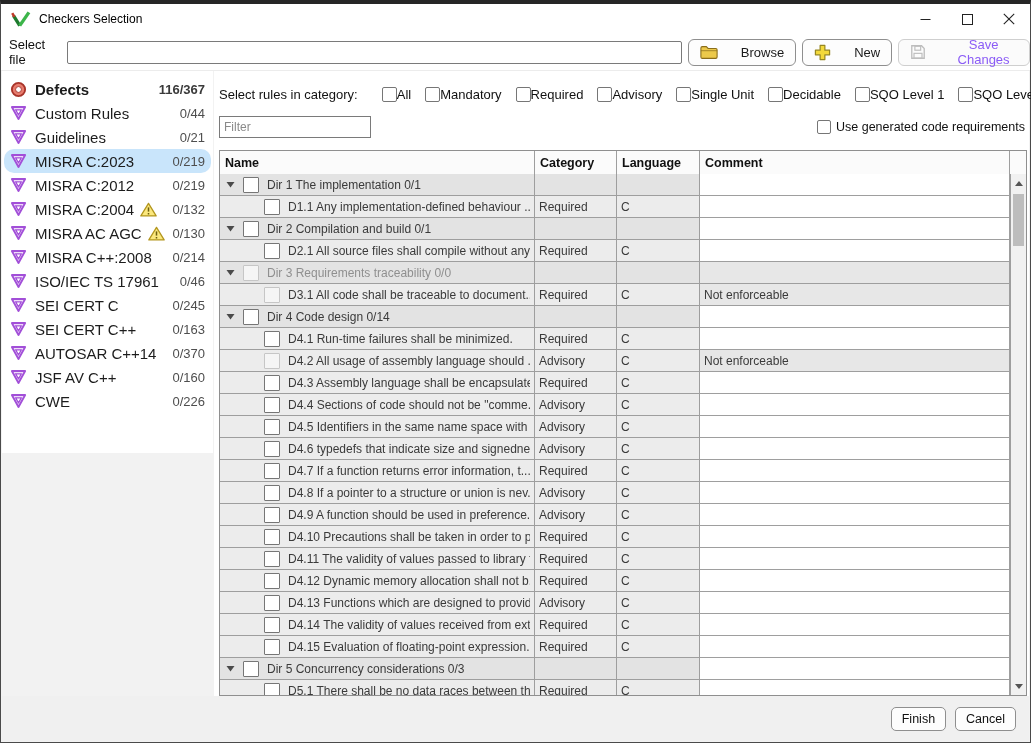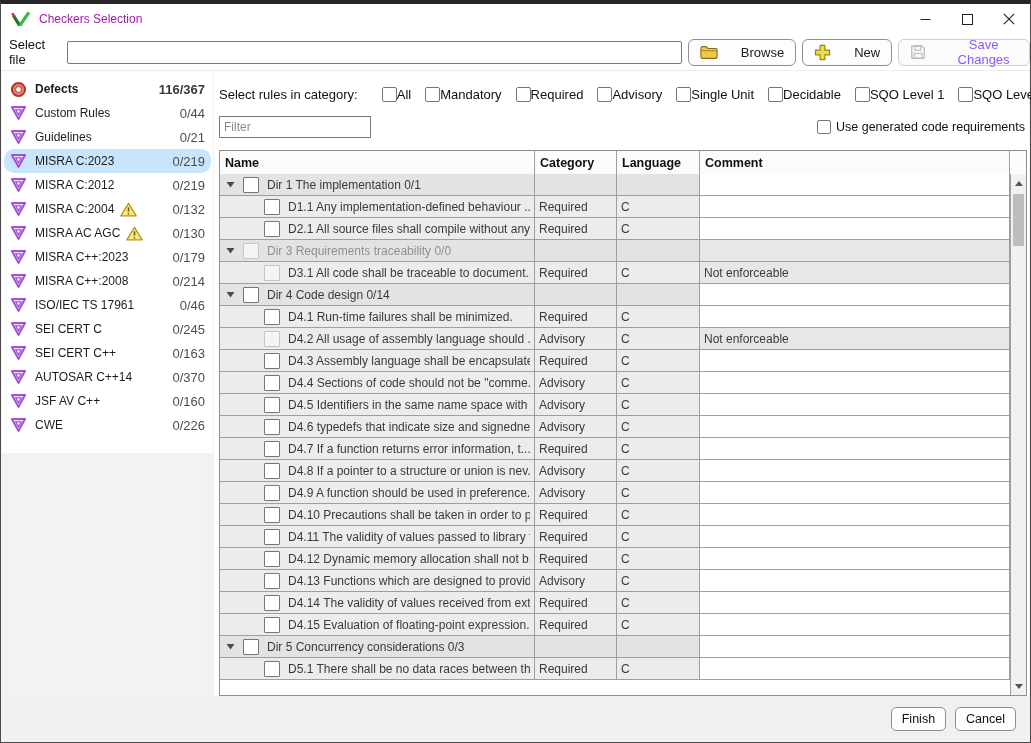--- a/index.html
+++ b/index.html
@@ -6,38 +6,38 @@
   body{
     width:1031px;height:743px;position:relative;overflow:hidden;
     font-family:"Liberation Sans",sans-serif;background:#f2f2f2;
     -webkit-font-smoothing:antialiased;
   }
   .window{position:absolute;inset:0;border:1px solid #4a4a4a;border-top:4px solid #262626;box-sizing:border-box;background:#f2f2f2;}
 
   
   .titlebar{position:absolute;left:0;right:0;top:0;height:30px;background:#ffffff;display:flex;align-items:center;}
   .app-logo{margin-left:10px;width:20px;height:18px;display:flex;align-items:center;}
-  .title-text{margin-left:8px;font-size:12px;color:#a21caf;}
+  .title-text{margin-left:8px;font-size:12px;color:#000000;}
   .win-controls{margin-left:auto;display:flex;height:100%;}
   .win-btn{width:42px;height:100%;display:flex;align-items:center;justify-content:center;background:transparent;border:none;cursor:pointer;}
   .win-btn svg{display:block;}
 
   
   .filebar{position:absolute;left:0;right:0;top:30px;height:36px;background:#ffffff;display:flex;align-items:center;border-bottom:1px solid #ececec;}
   .filebar-label{margin-left:8px;font-size:13px;color:#111;}
   .file-input{margin-left:9px;width:697px;height:21px;border:1px solid #7a7a7a;border-radius:2px;font-size:12px;padding:0 4px;outline:none;background:#fff;}
   .toolbtn{display:flex;align-items:center;gap:23px;height:27px;padding:0 11px;margin-left:6px;background:#fdfdfd;border:1px solid #8f8f8f;border-radius:6px;font-size:13px;color:#1a1a1a;font-family:"Liberation Sans",sans-serif;cursor:pointer;}
   .toolbtn.disabled{color:#8b5cf6;border-color:#cfcfcf;background:#fbfbfb;cursor:default;}
 
   
   .sidebar{position:absolute;left:1px;top:67px;width:211px;height:382px;background:#ffffff;padding-top:6px;box-sizing:border-box;}
   .sb-item{position:relative;height:24px;display:flex;align-items:center;padding:0 6px 0 6px;border-radius:10px;margin:0 2px;}
   .sb-item.selected{background:#c9e5fb;}
   .sb-icon{width:18px;display:flex;align-items:center;}
-  .sb-label{margin-left:7px;font-size:12px;color:#1c1c1c;white-space:nowrap;}
+  .sb-label{margin-left:7px;font-size:15px;color:#1c1c1c;white-space:nowrap;}
   .sb-item.bold .sb-label{font-weight:bold;}
   .sb-warn{margin-left:6px;display:flex;align-items:center;}
   .sb-count{margin-left:auto;font-size:13px;color:#4e4e4e;}
   .sb-item.bold .sb-count{font-weight:bold;color:#3a3a3a;}
 
   
   .main{position:absolute;left:213px;top:67px;right:1px;bottom:46px;background:#ffffff;}
   .cat-row{position:absolute;left:5px;top:13px;right:0;height:20px;display:flex;align-items:center;font-size:13px;color:#111;white-space:nowrap;}
   .cat-label{margin-right:24px;}
   .cat-opt{display:flex;align-items:center;margin-right:14px;}
@@ -235,30 +235,20 @@
           </span>
           <span class="sb-count">0/130</span>
         </div>
         <div class="sb-item">
           <span class="sb-icon">
             <svg width="17" height="16" viewBox="0 0 20 18">
               <path d="M2.2 2 H17.8 L10 16 Z" fill="#efdcf9" stroke="#a24fd8" stroke-width="2.2" stroke-linejoin="round"></path>
               <path d="M6.6 5.2 H13.4 L10 11.2 Z" fill="#ffffff" stroke="#a24fd8" stroke-width="1.5" stroke-linejoin="round"></path>
             </svg>
           </span>
-          <span class="sb-label">MISRA C++:2023</span>
-          <span class="sb-count">0/179</span>
-        </div>
-        <div class="sb-item">
-          <span class="sb-icon">
-            <svg width="17" height="16" viewBox="0 0 20 18">
-              <path d="M2.2 2 H17.8 L10 16 Z" fill="#efdcf9" stroke="#a24fd8" stroke-width="2.2" stroke-linejoin="round"></path>
-              <path d="M6.6 5.2 H13.4 L10 11.2 Z" fill="#ffffff" stroke="#a24fd8" stroke-width="1.5" stroke-linejoin="round"></path>
-            </svg>
-          </span>
           <span class="sb-label">MISRA C++:2008</span>
           <span class="sb-count">0/214</span>
         </div>
         <div class="sb-item">
           <span class="sb-icon">
             <svg width="17" height="16" viewBox="0 0 20 18">
               <path d="M2.2 2 H17.8 L10 16 Z" fill="#efdcf9" stroke="#a24fd8" stroke-width="2.2" stroke-linejoin="round"></path>
               <path d="M6.6 5.2 H13.4 L10 11.2 Z" fill="#ffffff" stroke="#a24fd8" stroke-width="1.5" stroke-linejoin="round"></path>
             </svg>
           </span>
@@ -391,226 +381,240 @@
           <div class="trow rule">
             <div class="cell col-name c1">
               <span class="rule-indent"></span>
               <span class="cb"></span>
               <span class="rname">D1.1 Any implementation-defined behaviour ...</span>
             </div>
             <div class="cell col-cat c2">Required</div>
             <div class="cell col-lang c3">C</div>
             <div class="cell col-comment c4"></div>
           </div>
-          <div class="trow rule">
-            <div class="cell col-name c1">
-              <span class="rule-indent"></span>
-              <span class="cb"></span>
-              <span class="rname">D2.1 All source files shall compile without any...</span>
-            </div>
-            <div class="cell col-cat c2">Required</div>
-            <div class="cell col-lang c3">C</div>
-            <div class="cell col-comment c4"></div>
-          </div>
-          <div class="trow group disabled graycomment">
+          <div class="trow group">
             <div class="cell col-name c1">
               <span class="exp">
                 <svg width="9" height="7" viewBox="0 0 9 7">
                   <path d="M0.5 1 H8.5 L4.5 6.5 Z" fill="#4a4a4a"></path>
                 </svg>
               </span>
               <span class="cb"></span>
-              <span class="rname">Dir 3 Requirements traceability 0/0</span>
+              <span class="rname">Dir 2 Compilation and build 0/1</span>
             </div>
             <div class="cell col-cat c2"></div>
             <div class="cell col-lang c3"></div>
             <div class="cell col-comment c4"></div>
           </div>
-          <div class="trow rule disabled graycomment">
-            <div class="cell col-name c1">
-              <span class="rule-indent"></span>
-              <span class="cb"></span>
-              <span class="rname">D3.1 All code shall be traceable to document...</span>
-            </div>
-            <div class="cell col-cat c2">Required</div>
-            <div class="cell col-lang c3">C</div>
-            <div class="cell col-comment c4">Not enforceable</div>
-          </div>
-          <div class="trow group">
+          <div class="trow rule">
+            <div class="cell col-name c1">
+              <span class="rule-indent"></span>
+              <span class="cb"></span>
+              <span class="rname">D2.1 All source files shall compile without any...</span>
+            </div>
+            <div class="cell col-cat c2">Required</div>
+            <div class="cell col-lang c3">C</div>
+            <div class="cell col-comment c4"></div>
+          </div>
+          <div class="trow group disabled graycomment">
             <div class="cell col-name c1">
               <span class="exp">
                 <svg width="9" height="7" viewBox="0 0 9 7">
                   <path d="M0.5 1 H8.5 L4.5 6.5 Z" fill="#4a4a4a"></path>
                 </svg>
               </span>
               <span class="cb"></span>
-              <span class="rname">Dir 4 Code design 0/14</span>
+              <span class="rname">Dir 3 Requirements traceability 0/0</span>
             </div>
             <div class="cell col-cat c2"></div>
             <div class="cell col-lang c3"></div>
             <div class="cell col-comment c4"></div>
           </div>
-          <div class="trow rule">
-            <div class="cell col-name c1">
-              <span class="rule-indent"></span>
-              <span class="cb"></span>
-              <span class="rname">D4.1 Run-time failures shall be minimized.</span>
-            </div>
-            <div class="cell col-cat c2">Required</div>
-            <div class="cell col-lang c3">C</div>
-            <div class="cell col-comment c4"></div>
-          </div>
           <div class="trow rule disabled graycomment">
             <div class="cell col-name c1">
               <span class="rule-indent"></span>
               <span class="cb"></span>
-              <span class="rname">D4.2 All usage of assembly language should ...</span>
-            </div>
-            <div class="cell col-cat c2">Advisory</div>
+              <span class="rname">D3.1 All code shall be traceable to document...</span>
+            </div>
+            <div class="cell col-cat c2">Required</div>
             <div class="cell col-lang c3">C</div>
             <div class="cell col-comment c4">Not enforceable</div>
-          </div>
-          <div class="trow rule">
-            <div class="cell col-name c1">
-              <span class="rule-indent"></span>
-              <span class="cb"></span>
-              <span class="rname">D4.3 Assembly language shall be encapsulate...</span>
-            </div>
-            <div class="cell col-cat c2">Required</div>
-            <div class="cell col-lang c3">C</div>
-            <div class="cell col-comment c4"></div>
-          </div>
-          <div class="trow rule">
-            <div class="cell col-name c1">
-              <span class="rule-indent"></span>
-              <span class="cb"></span>
-              <span class="rname">D4.4 Sections of code should not be "comme...</span>
-            </div>
-            <div class="cell col-cat c2">Advisory</div>
-            <div class="cell col-lang c3">C</div>
-            <div class="cell col-comment c4"></div>
-          </div>
-          <div class="trow rule">
-            <div class="cell col-name c1">
-              <span class="rule-indent"></span>
-              <span class="cb"></span>
-              <span class="rname">D4.5 Identifiers in the same name space with ...</span>
-            </div>
-            <div class="cell col-cat c2">Advisory</div>
-            <div class="cell col-lang c3">C</div>
-            <div class="cell col-comment c4"></div>
-          </div>
-          <div class="trow rule">
-            <div class="cell col-name c1">
-              <span class="rule-indent"></span>
-              <span class="cb"></span>
-              <span class="rname">D4.6 typedefs that indicate size and signedne...</span>
-            </div>
-            <div class="cell col-cat c2">Advisory</div>
-            <div class="cell col-lang c3">C</div>
-            <div class="cell col-comment c4"></div>
-          </div>
-          <div class="trow rule">
-            <div class="cell col-name c1">
-              <span class="rule-indent"></span>
-              <span class="cb"></span>
-              <span class="rname">D4.7 If a function returns error information, t...</span>
-            </div>
-            <div class="cell col-cat c2">Required</div>
-            <div class="cell col-lang c3">C</div>
-            <div class="cell col-comment c4"></div>
-          </div>
-          <div class="trow rule">
-            <div class="cell col-name c1">
-              <span class="rule-indent"></span>
-              <span class="cb"></span>
-              <span class="rname">D4.8 If a pointer to a structure or union is nev...</span>
-            </div>
-            <div class="cell col-cat c2">Advisory</div>
-            <div class="cell col-lang c3">C</div>
-            <div class="cell col-comment c4"></div>
-          </div>
-          <div class="trow rule">
-            <div class="cell col-name c1">
-              <span class="rule-indent"></span>
-              <span class="cb"></span>
-              <span class="rname">D4.9 A function should be used in preference...</span>
-            </div>
-            <div class="cell col-cat c2">Advisory</div>
-            <div class="cell col-lang c3">C</div>
-            <div class="cell col-comment c4"></div>
-          </div>
-          <div class="trow rule">
-            <div class="cell col-name c1">
-              <span class="rule-indent"></span>
-              <span class="cb"></span>
-              <span class="rname">D4.10 Precautions shall be taken in order to p...</span>
-            </div>
-            <div class="cell col-cat c2">Required</div>
-            <div class="cell col-lang c3">C</div>
-            <div class="cell col-comment c4"></div>
-          </div>
-          <div class="trow rule">
-            <div class="cell col-name c1">
-              <span class="rule-indent"></span>
-              <span class="cb"></span>
-              <span class="rname">D4.11 The validity of values passed to library f...</span>
-            </div>
-            <div class="cell col-cat c2">Required</div>
-            <div class="cell col-lang c3">C</div>
-            <div class="cell col-comment c4"></div>
-          </div>
-          <div class="trow rule">
-            <div class="cell col-name c1">
-              <span class="rule-indent"></span>
-              <span class="cb"></span>
-              <span class="rname">D4.12 Dynamic memory allocation shall not b...</span>
-            </div>
-            <div class="cell col-cat c2">Required</div>
-            <div class="cell col-lang c3">C</div>
-            <div class="cell col-comment c4"></div>
-          </div>
-          <div class="trow rule">
-            <div class="cell col-name c1">
-              <span class="rule-indent"></span>
-              <span class="cb"></span>
-              <span class="rname">D4.13 Functions which are designed to provid...</span>
-            </div>
-            <div class="cell col-cat c2">Advisory</div>
-            <div class="cell col-lang c3">C</div>
-            <div class="cell col-comment c4"></div>
-          </div>
-          <div class="trow rule">
-            <div class="cell col-name c1">
-              <span class="rule-indent"></span>
-              <span class="cb"></span>
-              <span class="rname">D4.14 The validity of values received from ext...</span>
-            </div>
-            <div class="cell col-cat c2">Required</div>
-            <div class="cell col-lang c3">C</div>
-            <div class="cell col-comment c4"></div>
-          </div>
-          <div class="trow rule">
-            <div class="cell col-name c1">
-              <span class="rule-indent"></span>
-              <span class="cb"></span>
-              <span class="rname">D4.15 Evaluation of floating-point expression...</span>
-            </div>
-            <div class="cell col-cat c2">Required</div>
-            <div class="cell col-lang c3">C</div>
-            <div class="cell col-comment c4"></div>
           </div>
           <div class="trow group">
             <div class="cell col-name c1">
               <span class="exp">
                 <svg width="9" height="7" viewBox="0 0 9 7">
                   <path d="M0.5 1 H8.5 L4.5 6.5 Z" fill="#4a4a4a"></path>
                 </svg>
               </span>
               <span class="cb"></span>
+              <span class="rname">Dir 4 Code design 0/14</span>
+            </div>
+            <div class="cell col-cat c2"></div>
+            <div class="cell col-lang c3"></div>
+            <div class="cell col-comment c4"></div>
+          </div>
+          <div class="trow rule">
+            <div class="cell col-name c1">
+              <span class="rule-indent"></span>
+              <span class="cb"></span>
+              <span class="rname">D4.1 Run-time failures shall be minimized.</span>
+            </div>
+            <div class="cell col-cat c2">Required</div>
+            <div class="cell col-lang c3">C</div>
+            <div class="cell col-comment c4"></div>
+          </div>
+          <div class="trow rule disabled graycomment">
+            <div class="cell col-name c1">
+              <span class="rule-indent"></span>
+              <span class="cb"></span>
+              <span class="rname">D4.2 All usage of assembly language should ...</span>
+            </div>
+            <div class="cell col-cat c2">Advisory</div>
+            <div class="cell col-lang c3">C</div>
+            <div class="cell col-comment c4">Not enforceable</div>
+          </div>
+          <div class="trow rule">
+            <div class="cell col-name c1">
+              <span class="rule-indent"></span>
+              <span class="cb"></span>
+              <span class="rname">D4.3 Assembly language shall be encapsulate...</span>
+            </div>
+            <div class="cell col-cat c2">Required</div>
+            <div class="cell col-lang c3">C</div>
+            <div class="cell col-comment c4"></div>
+          </div>
+          <div class="trow rule">
+            <div class="cell col-name c1">
+              <span class="rule-indent"></span>
+              <span class="cb"></span>
+              <span class="rname">D4.4 Sections of code should not be "comme...</span>
+            </div>
+            <div class="cell col-cat c2">Advisory</div>
+            <div class="cell col-lang c3">C</div>
+            <div class="cell col-comment c4"></div>
+          </div>
+          <div class="trow rule">
+            <div class="cell col-name c1">
+              <span class="rule-indent"></span>
+              <span class="cb"></span>
+              <span class="rname">D4.5 Identifiers in the same name space with ...</span>
+            </div>
+            <div class="cell col-cat c2">Advisory</div>
+            <div class="cell col-lang c3">C</div>
+            <div class="cell col-comment c4"></div>
+          </div>
+          <div class="trow rule">
+            <div class="cell col-name c1">
+              <span class="rule-indent"></span>
+              <span class="cb"></span>
+              <span class="rname">D4.6 typedefs that indicate size and signedne...</span>
+            </div>
+            <div class="cell col-cat c2">Advisory</div>
+            <div class="cell col-lang c3">C</div>
+            <div class="cell col-comment c4"></div>
+          </div>
+          <div class="trow rule">
+            <div class="cell col-name c1">
+              <span class="rule-indent"></span>
+              <span class="cb"></span>
+              <span class="rname">D4.7 If a function returns error information, t...</span>
+            </div>
+            <div class="cell col-cat c2">Required</div>
+            <div class="cell col-lang c3">C</div>
+            <div class="cell col-comment c4"></div>
+          </div>
+          <div class="trow rule">
+            <div class="cell col-name c1">
+              <span class="rule-indent"></span>
+              <span class="cb"></span>
+              <span class="rname">D4.8 If a pointer to a structure or union is nev...</span>
+            </div>
+            <div class="cell col-cat c2">Advisory</div>
+            <div class="cell col-lang c3">C</div>
+            <div class="cell col-comment c4"></div>
+          </div>
+          <div class="trow rule">
+            <div class="cell col-name c1">
+              <span class="rule-indent"></span>
+              <span class="cb"></span>
+              <span class="rname">D4.9 A function should be used in preference...</span>
+            </div>
+            <div class="cell col-cat c2">Advisory</div>
+            <div class="cell col-lang c3">C</div>
+            <div class="cell col-comment c4"></div>
+          </div>
+          <div class="trow rule">
+            <div class="cell col-name c1">
+              <span class="rule-indent"></span>
+              <span class="cb"></span>
+              <span class="rname">D4.10 Precautions shall be taken in order to p...</span>
+            </div>
+            <div class="cell col-cat c2">Required</div>
+            <div class="cell col-lang c3">C</div>
+            <div class="cell col-comment c4"></div>
+          </div>
+          <div class="trow rule">
+            <div class="cell col-name c1">
+              <span class="rule-indent"></span>
+              <span class="cb"></span>
+              <span class="rname">D4.11 The validity of values passed to library f...</span>
+            </div>
+            <div class="cell col-cat c2">Required</div>
+            <div class="cell col-lang c3">C</div>
+            <div class="cell col-comment c4"></div>
+          </div>
+          <div class="trow rule">
+            <div class="cell col-name c1">
+              <span class="rule-indent"></span>
+              <span class="cb"></span>
+              <span class="rname">D4.12 Dynamic memory allocation shall not b...</span>
+            </div>
+            <div class="cell col-cat c2">Required</div>
+            <div class="cell col-lang c3">C</div>
+            <div class="cell col-comment c4"></div>
+          </div>
+          <div class="trow rule">
+            <div class="cell col-name c1">
+              <span class="rule-indent"></span>
+              <span class="cb"></span>
+              <span class="rname">D4.13 Functions which are designed to provid...</span>
+            </div>
+            <div class="cell col-cat c2">Advisory</div>
+            <div class="cell col-lang c3">C</div>
+            <div class="cell col-comment c4"></div>
+          </div>
+          <div class="trow rule">
+            <div class="cell col-name c1">
+              <span class="rule-indent"></span>
+              <span class="cb"></span>
+              <span class="rname">D4.14 The validity of values received from ext...</span>
+            </div>
+            <div class="cell col-cat c2">Required</div>
+            <div class="cell col-lang c3">C</div>
+            <div class="cell col-comment c4"></div>
+          </div>
+          <div class="trow rule">
+            <div class="cell col-name c1">
+              <span class="rule-indent"></span>
+              <span class="cb"></span>
+              <span class="rname">D4.15 Evaluation of floating-point expression...</span>
+            </div>
+            <div class="cell col-cat c2">Required</div>
+            <div class="cell col-lang c3">C</div>
+            <div class="cell col-comment c4"></div>
+          </div>
+          <div class="trow group">
+            <div class="cell col-name c1">
+              <span class="exp">
+                <svg width="9" height="7" viewBox="0 0 9 7">
+                  <path d="M0.5 1 H8.5 L4.5 6.5 Z" fill="#4a4a4a"></path>
+                </svg>
+              </span>
+              <span class="cb"></span>
               <span class="rname">Dir 5 Concurrency considerations 0/3</span>
             </div>
             <div class="cell col-cat c2"></div>
             <div class="cell col-lang c3"></div>
             <div class="cell col-comment c4"></div>
           </div>
           <div class="trow rule">
             <div class="cell col-name c1">
               <span class="rule-indent"></span>
               <span class="cb"></span>

